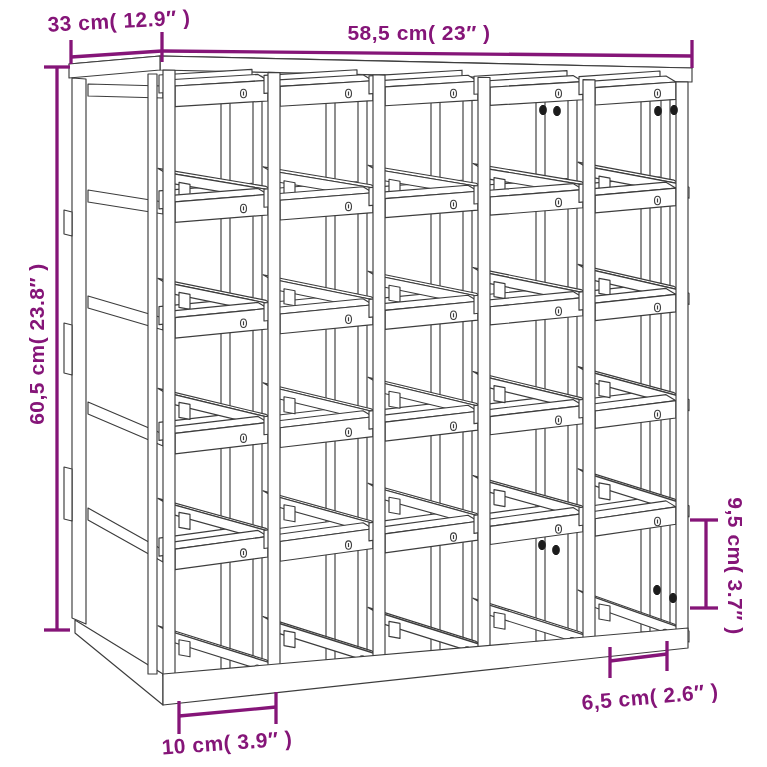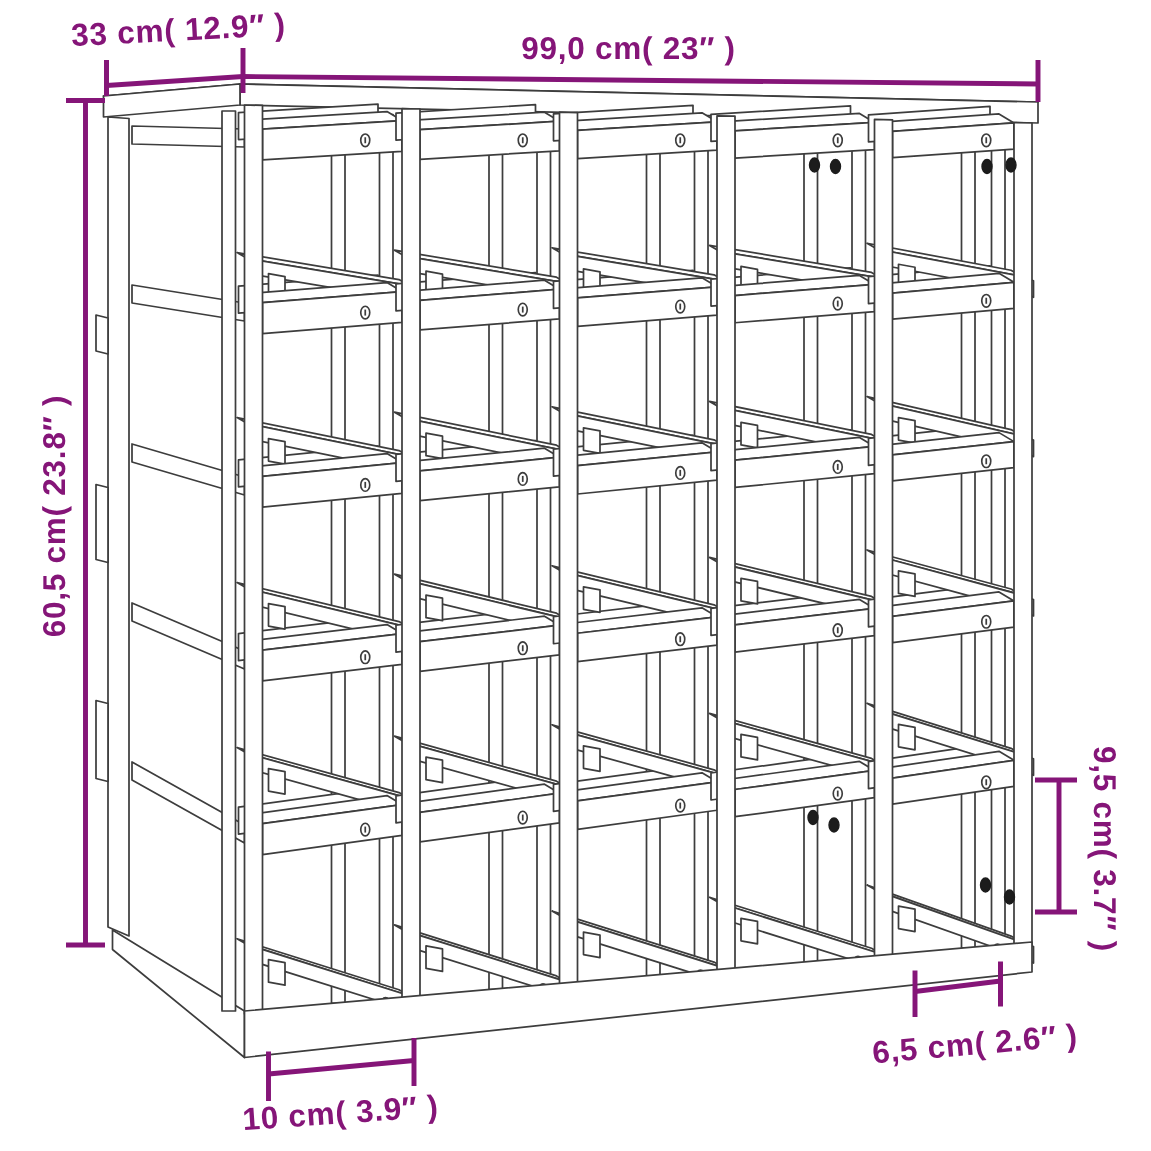--- a/index.html
+++ b/index.html
@@ -354,21 +354,21 @@
       <line x1="610" y1="661" x2="667" y2="654" stroke="#851578" stroke-width="3.3"></line>
       <line x1="610" y1="647" x2="610" y2="678" stroke="#851578" stroke-width="3.3"></line>
       <line x1="667" y1="641" x2="667" y2="671" stroke="#851578" stroke-width="3.3"></line>
       <line x1="179" y1="716" x2="276" y2="707" stroke="#851578" stroke-width="3.3"></line>
       <line x1="179" y1="701" x2="179" y2="734" stroke="#851578" stroke-width="3.3"></line>
       <line x1="276" y1="692" x2="276" y2="724" stroke="#851578" stroke-width="3.3"></line>
     </svg>
 
   <div class="dim" style="left:119px;top:21px;transform:translate(-50%,-50%) rotate(-3deg);">33 cm( 12.9″ )</div>
 
-  <div class="dim" style="left:419px;top:33px;transform:translate(-50%,-50%);">99,0 cm( 23″ )</div>
+  <div class="dim" style="left:419px;top:33px;transform:translate(-50%,-50%);">58,5 cm( 23″ )</div>
 
   <div class="dim" style="left:37px;top:344px;transform:translate(-50%,-50%) rotate(-90deg);">60,5 cm( 23.8″ )</div>
 
   <div class="dim" style="left:735px;top:566px;transform:translate(-50%,-50%) rotate(90deg);">9,5 cm( 3.7″ )</div>
 
   <div class="dim" style="left:650px;top:697px;transform:translate(-50%,-50%) rotate(-5deg);">6,5 cm( 2.6″ )</div>
 
   <div class="dim" style="left:227px;top:743px;transform:translate(-50%,-50%) rotate(-4deg);">10 cm( 3.9″ )</div>
 </div>
 

